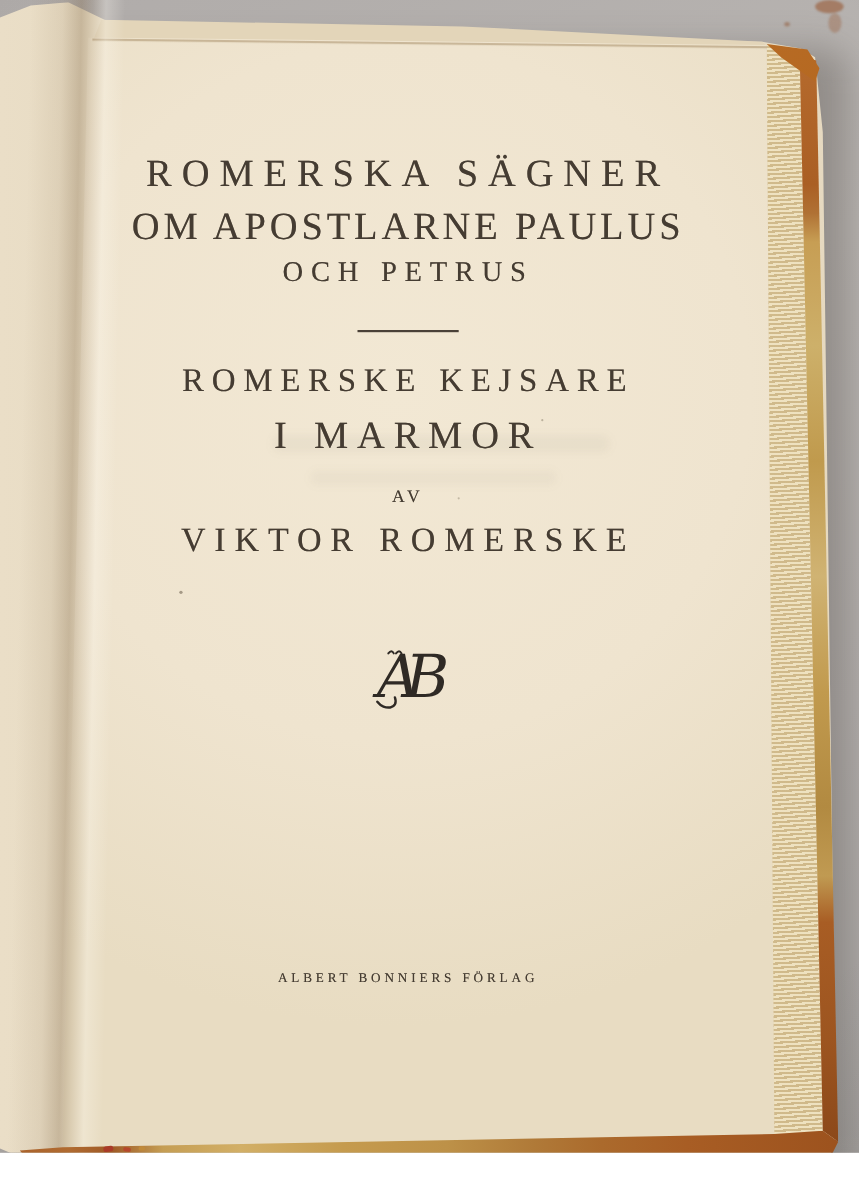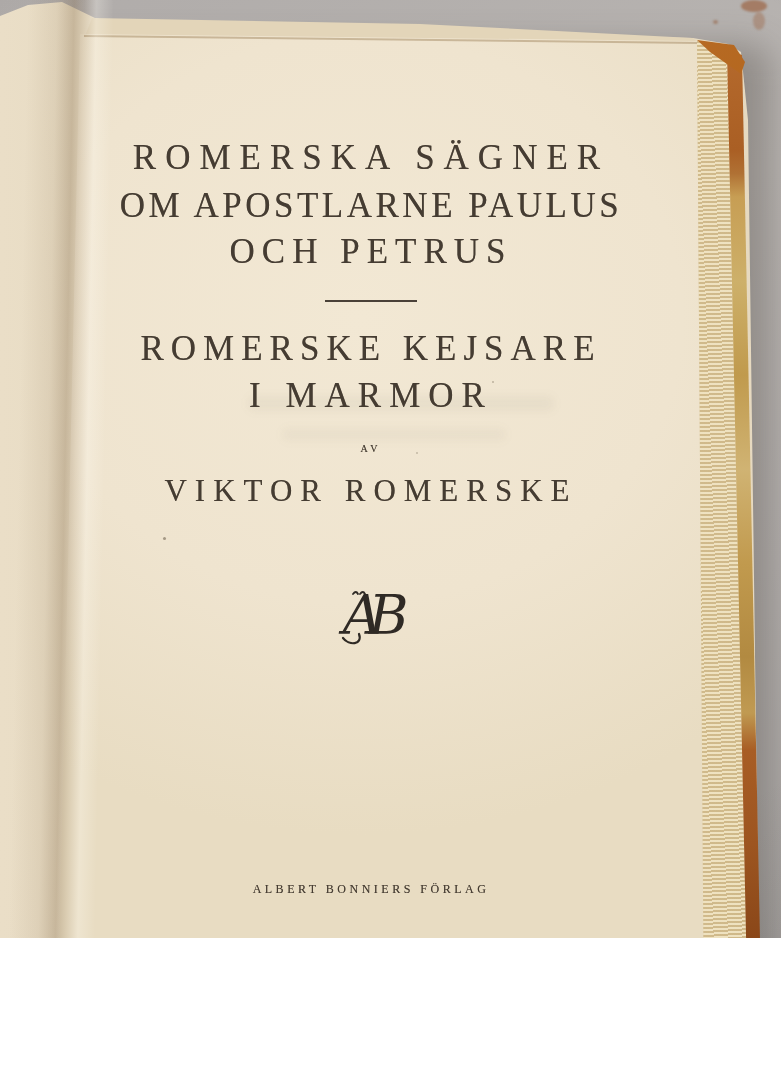--- a/index.html
+++ b/index.html
@@ -1,21 +1,21 @@
 <!DOCTYPE html>
 <html><head>
 <meta charset="utf-8">
 <style>
   html,body{margin:0;padding:0;}
   body{
     width:781px;height:1080px;overflow:hidden;
     font-family:"Liberation Serif","DejaVu Serif",serif;
   }
   .scene{
-    position:relative;width:781px;height:938px;overflow:hidden;
+    position:relative;width:781px;height:1048px;overflow:hidden;
     background:
       radial-gradient(130% 95% at 55% 42%, rgba(0,0,0,0) 55%, rgba(66,60,56,.20) 100%),
       linear-gradient(158deg,#b0acaa 0%,#b9b5b2 38%,#b3afad 70%,#a9a6a4 100%);
   }
   .abs{position:absolute;inset:0;}
   
   .floor-shadow{
     position:absolute;left:18px;top:30px;width:748px;height:1030px;
     background:rgba(62,56,50,.30);filter:blur(16px);border-radius:24px;
     transform:translate(6px,14px);
@@ -98,28 +98,28 @@
 
   
   .text-col{position:absolute;left:45px;top:0;width:652px;height:100%;}
   .t-line{
     position:absolute;left:0;width:100%;text-align:center;line-height:1;
     color:#453c32;white-space:nowrap;
     text-shadow:0 0 .6px rgba(69,60,50,.55);
   }
   .t1{top:140px;font-size:35px;letter-spacing:9px;}
   .t2{top:188px;font-size:35px;letter-spacing:3.5px;}
-  .t3{top:234px;font-size:35px;letter-spacing:7px;}
+  .t3{top:234px;font-size:26px;letter-spacing:7px;}
   .divider{
     position:absolute;left:50%;top:300px;width:92px;height:2px;
     transform:translateX(-50%);background:#4a4138;
   }
-  .t4{top:331px;font-size:35px;letter-spacing:7px;}
+  .t4{top:331px;font-size:30px;letter-spacing:7px;}
   .t5{top:378px;font-size:35px;letter-spacing:8px;}
-  .t-av{top:444px;font-size:10px;letter-spacing:4px;}
+  .t-av{top:444px;font-size:16px;letter-spacing:4px;}
   .t-author{top:475px;font-size:31px;letter-spacing:8px;}
   .t-city{top:854px;font-size:22px;letter-spacing:6px;}
   .t-pub{top:883px;font-size:12px;letter-spacing:3.5px;}
   .monogram{
     position:absolute;left:50%;top:578px;transform:translateX(-50%);
   }
 </style>
 </head>
 <body>
 

